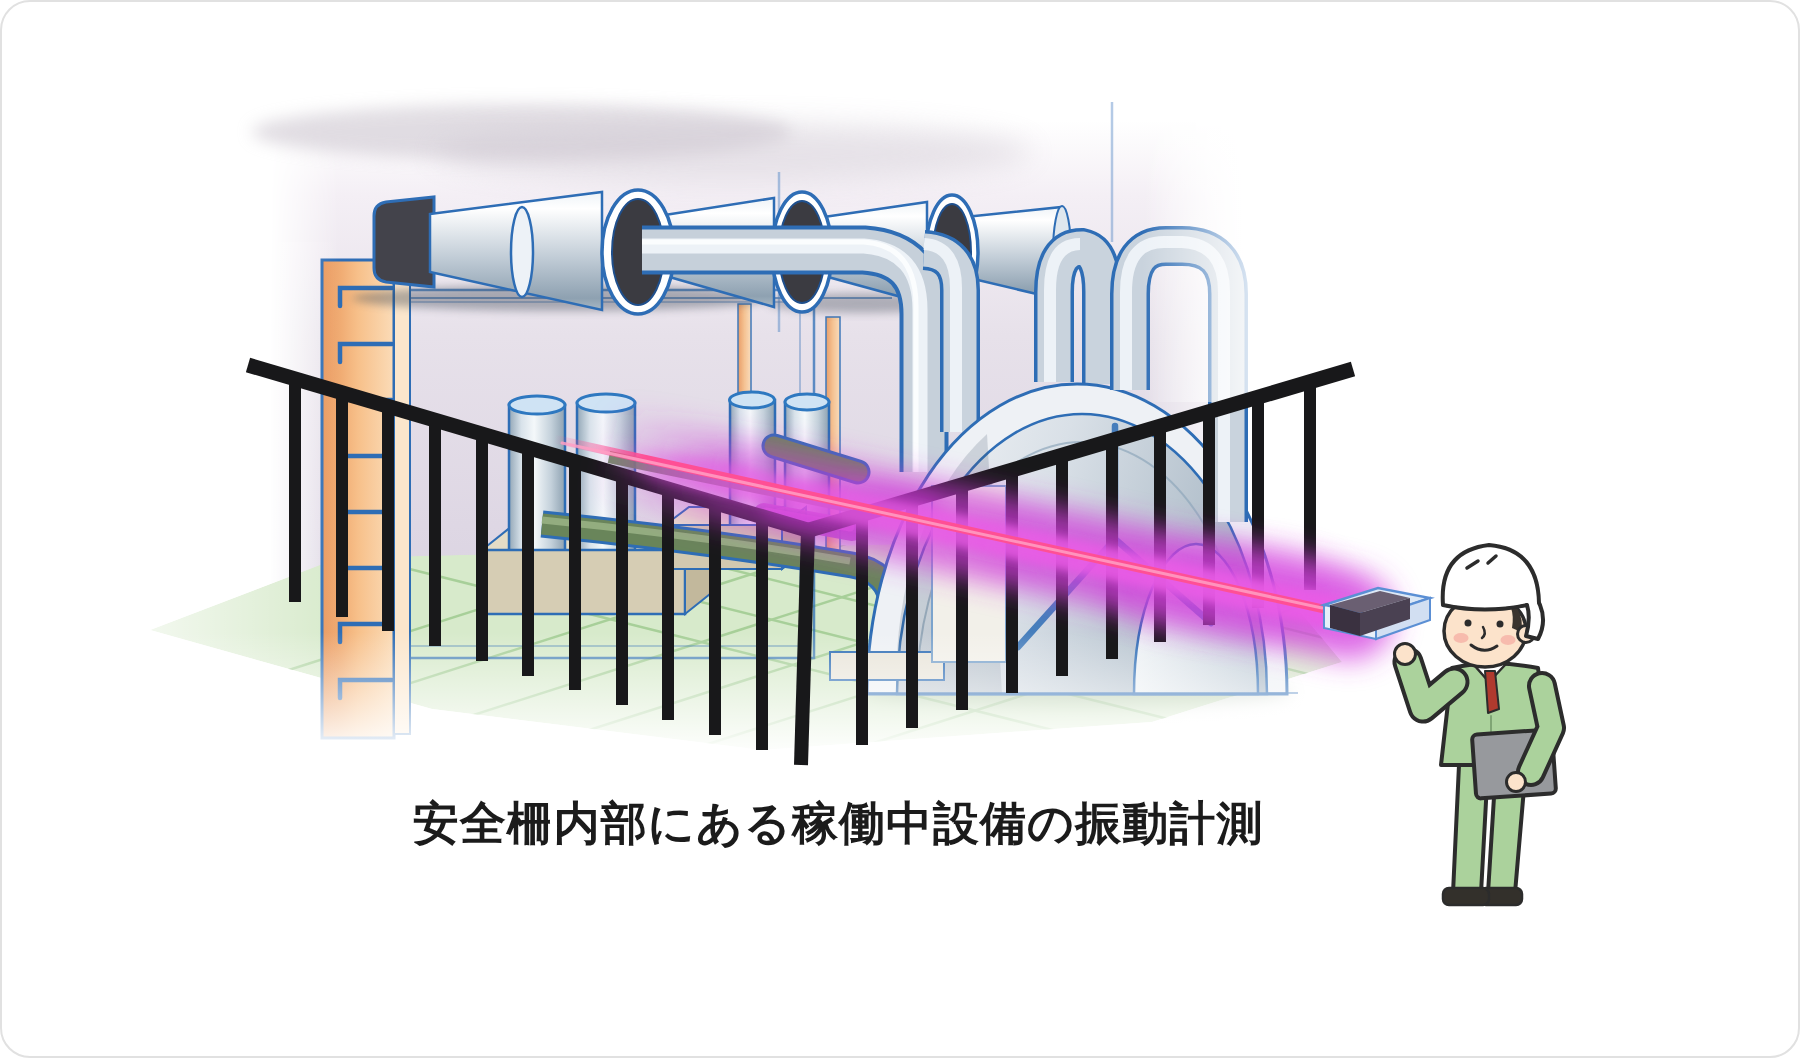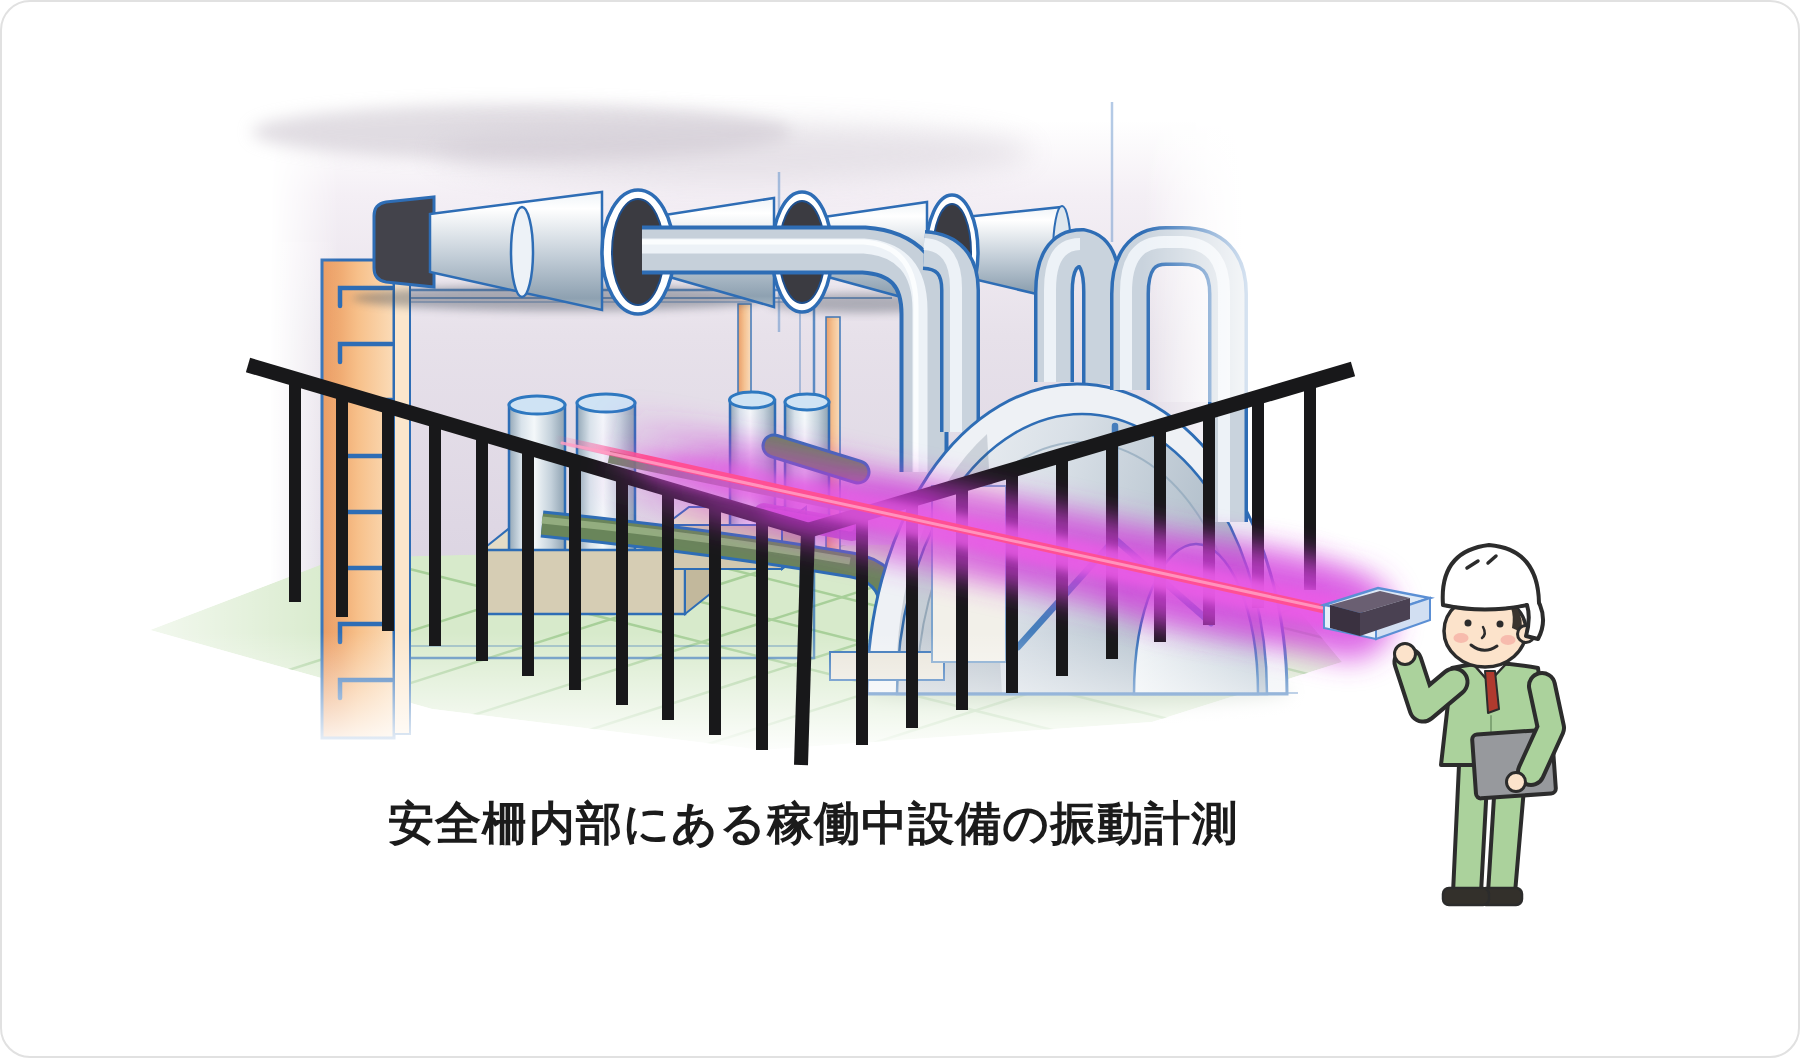--- a/index.html
+++ b/index.html
@@ -2,21 +2,21 @@
 <html lang="ja"><head>
 <meta charset="utf-8">
 <style>
   html,body{margin:0;padding:0;background:#ffffff;}
   body{width:1800px;height:1058px;position:relative;font-family:"DejaVu Sans",sans-serif;}
   .card{position:absolute;left:0;top:0;width:1800px;height:1058px;box-sizing:border-box;
         border:2px solid #e1e1e1;border-radius:30px;background:#ffffff;overflow:hidden;}
   .card svg{position:absolute;left:0;top:0;}
   .caption{position:absolute;left:386px;top:792px;width:900px;font-size:46px;line-height:58px;
            font-weight:600;letter-spacing:1px;color:#1b1b1b;white-space:nowrap;
-           font-family:"DejaVu Sans",sans-serif;}
+           font-family:"DejaVu Sans",sans-serif;text-align:center;}
 </style>
 </head>
 <body>
 
 <div class="card">
 <svg width="1800" height="1058" viewBox="0 0 1800 1058">
   <defs>
     <linearGradient id="wallGrad" x1="0" y1="0" x2="0" y2="1">
       <stop offset="0" stop-color="#ffffff"></stop>
           <stop offset="0.14" stop-color="#f4eff5"></stop>

